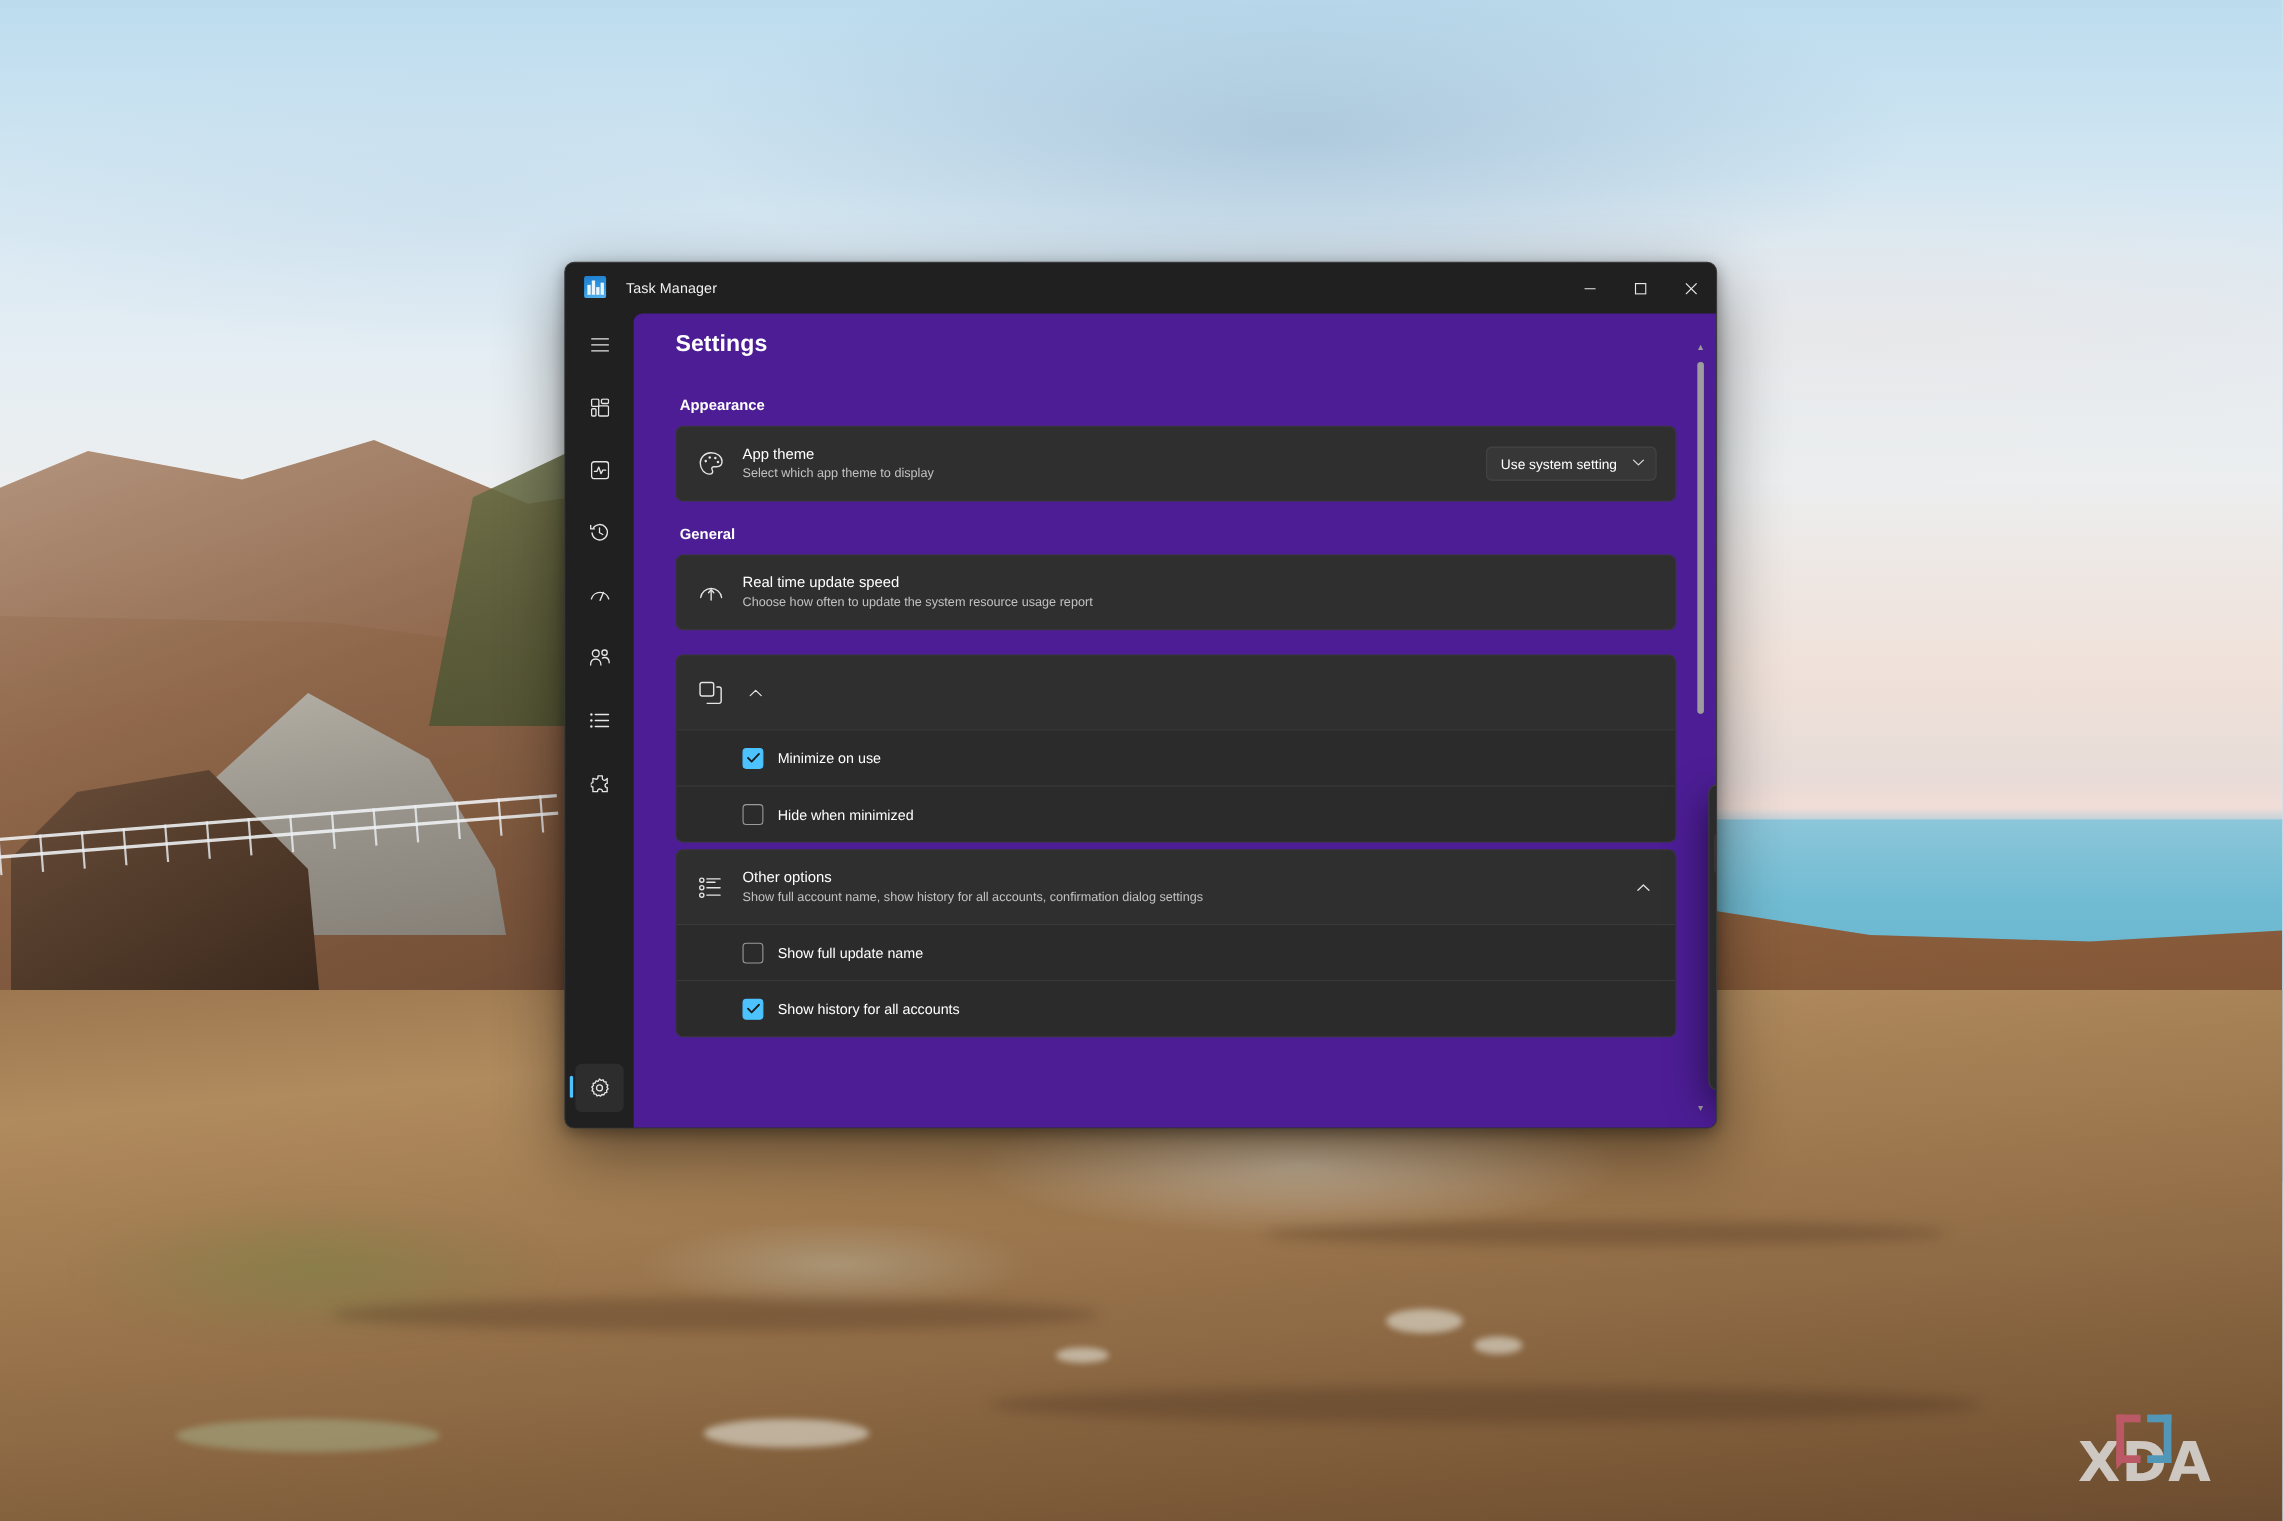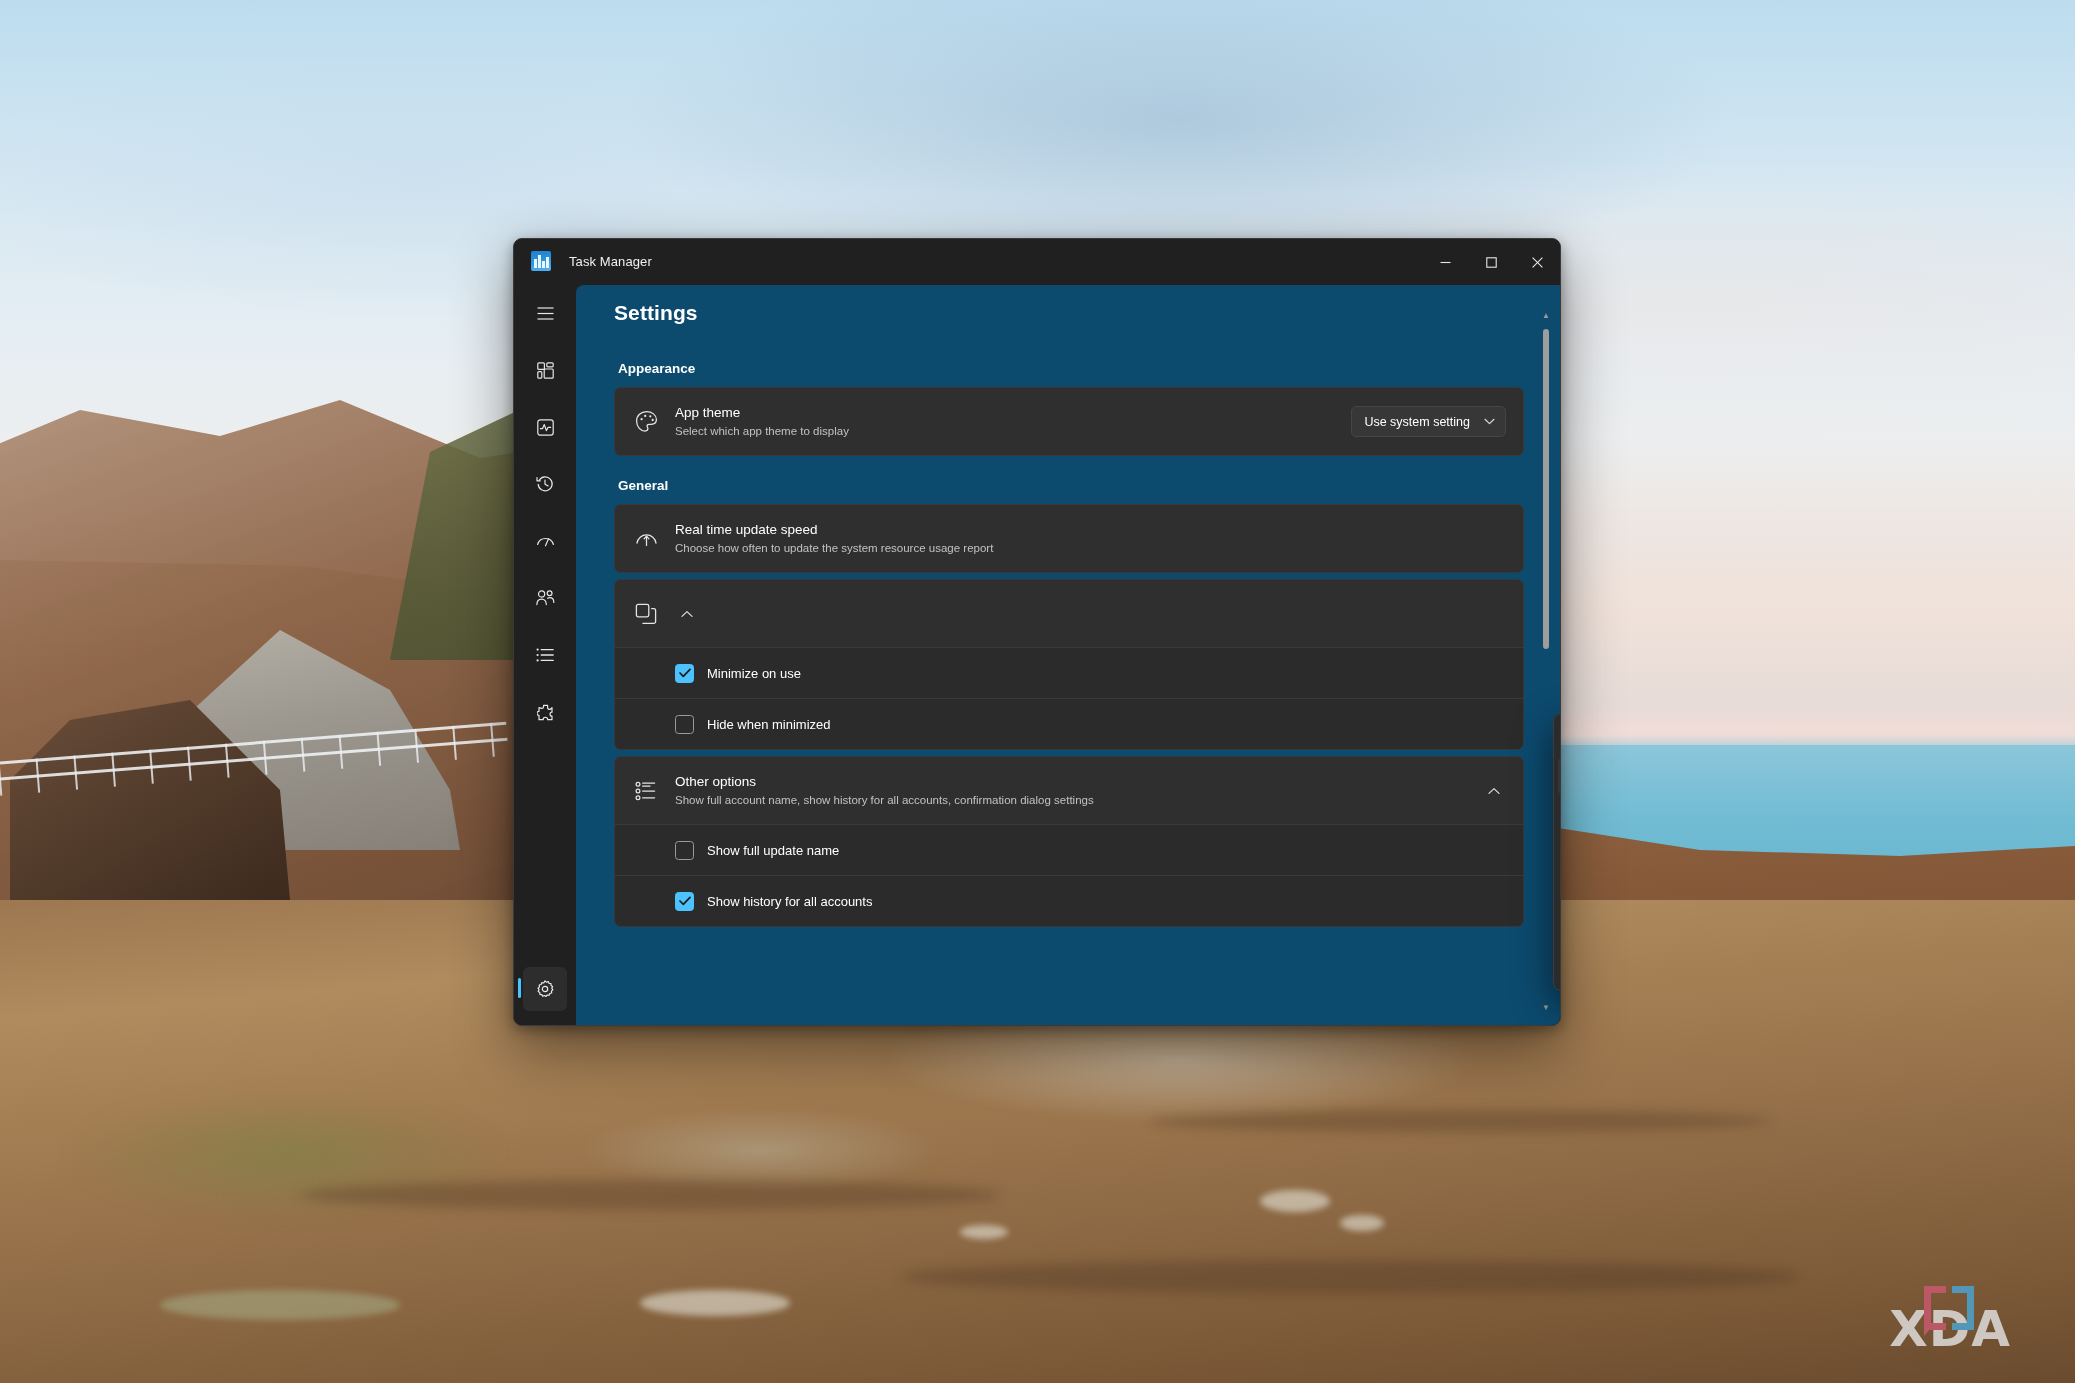--- a/index.html
+++ b/index.html
@@ -208,21 +208,21 @@
     content: ""; position: absolute; left: -5px; top: 11px;
     width: 3px; height: 20px; border-radius: 2px; background: #4cc2ff;
   }
   .rail-spacer { flex: 1 1 auto; }
   .rail-bottom { margin-bottom: 16px; }
   .rail-item svg { display: block; }
 
   
   .content-pane {
     flex: 1 1 auto;
-    background: #0c4a6e;
+    background: #4c1d95;
     border-top-left-radius: 8px;
     position: relative;
     overflow: hidden;
   }
   .page-title {
     font-size: 21px; font-weight: bold;
     color: #ffffff;
     padding: 16px 0 0 38px;
     letter-spacing: .1px;
   }
@@ -235,21 +235,21 @@
   .section-head {
     font-size: 13.5px; font-weight: bold;
     color: #ffffff;
     margin: 22px 0 11px 4px;
   }
 
   .card {
     background: #2f2f2f;
     border: 1px solid #383838;
     border-radius: 7px;
-    margin-bottom: 6px;
+    margin-bottom: 22px;
     overflow: hidden;
   }
   .card.group { margin-bottom: 6px; }
   .card-row {
     display: flex; align-items: center;
     min-height: 67px;
     padding: 0 17px 0 20px;
   }
   .card-row .glyph {
     width: 40px; flex: none;

